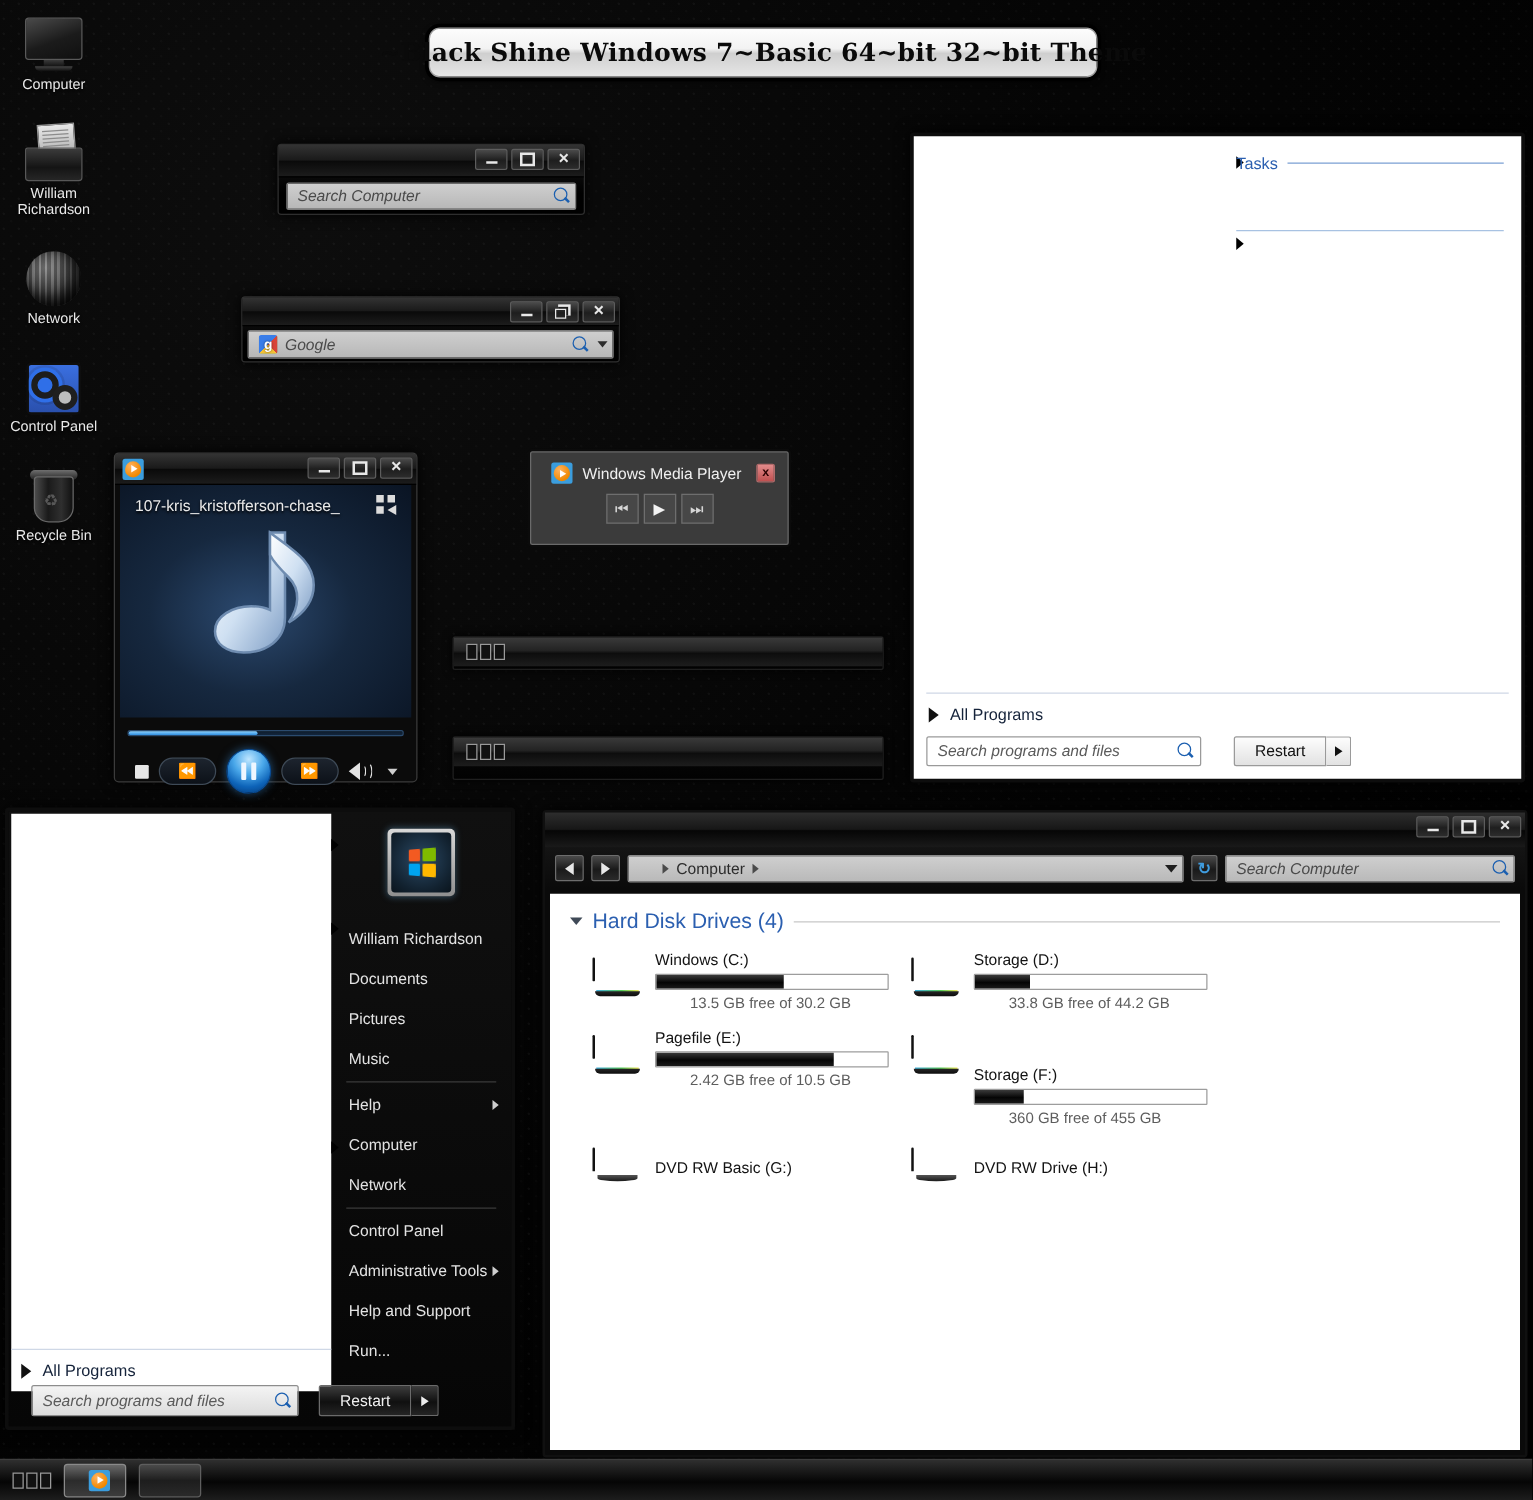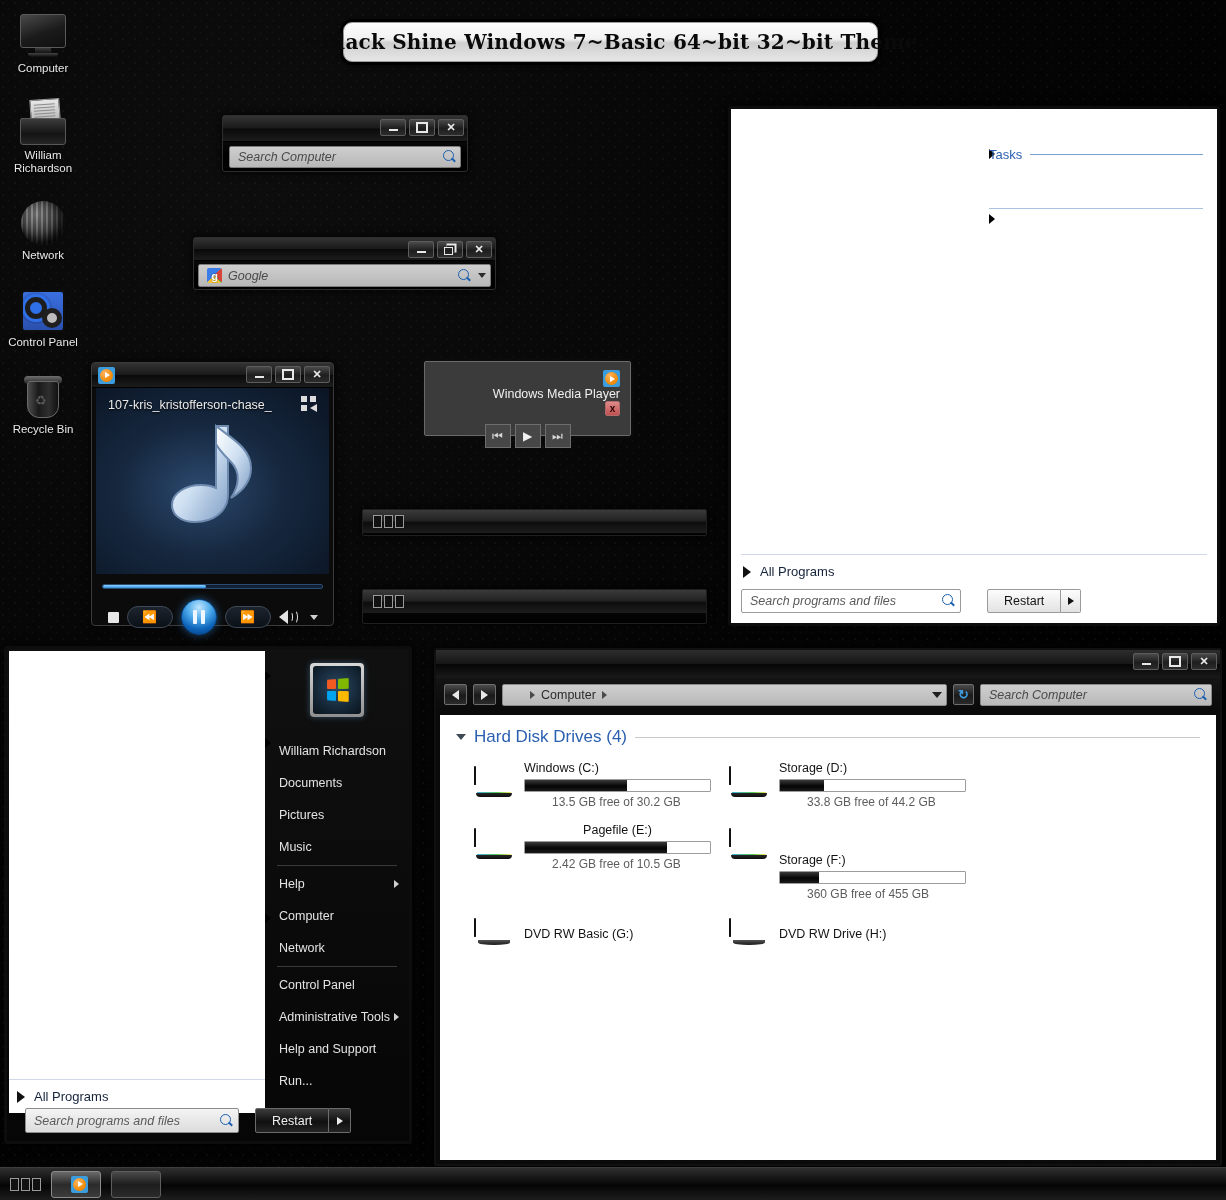--- a/index.html
+++ b/index.html
@@ -288,21 +288,21 @@
     border-top:5px solid #cfcfcf; margin-left:5px;
   }
 
   
   #wmp-thumb {
     position: absolute; left: 424px; top: 361px; width: 207px; height: 75px;
     background: #3b3b3b; border: 1px solid #6a6a6a; border-radius: 2px;
     box-shadow: 0 0 0 2px #0b0b0b;
     padding: 8px 10px;
   }
-  #wmp-thumb .row1 { display: flex; align-items: flex-end; flex-direction: column; }
+  #wmp-thumb .row1 { display: flex; align-items: center; }
   #wmp-thumb .ttl { color:#f0f0f0; font-size: 12.5px; margin-left: 8px; }
   .thumb-close {
     margin-left:auto; width:15px;height:15px;border:1px solid #b06a6a;border-radius:2px;
     background: linear-gradient(#e08a8a,#c05050);
     color:#2a0000; font-size:10px; font-weight:bold;
     display:flex;align-items:center;justify-content:center;
   }
   #wmp-thumb .row2 { display:flex; justify-content:center; gap:4px; margin-top: 8px; }
   .mini-btn {
     width: 26px; height: 24px; border: 1px solid #6e6e6e;
@@ -329,21 +329,21 @@
   }
   #bar-1 { left: 362px; top: 509px; height: 27px; }
   #bar-2 { left: 362px; top: 589px; height: 35px; }
 
   
   #start-white {
     position: absolute; left: 728px; top: 106px; width: 492px; height: 520px;
     background: #fff; border: 3px solid #0d0d0d; border-radius: 3px;
     box-shadow: 0 0 12px rgba(0,0,0,.95);
   }
-  .sm-cols { display: flex; height: 100%; margin-top: 24px; }
+  .sm-cols { display: flex; height: 100%; }
   .sm-left { flex: 1; border-right: 0; position: relative; }
   .sm-right { width: 228px; padding: 14px 14px 0 0; position: relative; }
   .sm-tasks {
     display: flex; align-items: center; color: #2b5fb0; font-size: 13px;
   }
   .sm-tasks .rule {
     flex: 1; height: 1px; background: #7ba0d4; margin-left: 8px;
   }
   .sm-rule2 { height: 1px; background: #a8c2e2; margin-top: 46px; }
   .marker {
@@ -922,21 +922,21 @@
                 <span class="dname" style="display: block;">Storage (D:)</span>
                 <span class="dbar" style="display: block;">
                   <span class="used" style="width: 24%;"></span>
                 </span>
                 <span class="dfree" style="display: block;">33.8 GB free of 44.2 GB</span>
               </span>
             </div>
             <div class="drive">
               <span class="hdd"><span class="top"></span><span class="led"></span><span class="base2"></span></span>
               <span class="dinfo">
-                <span class="dname" style="display: block; text-align: center;">Pagefile (E:)</span>
+                <span class="dname" style="display: block;">Pagefile (E:)</span>
                 <span class="dbar" style="display: block;">
                   <span class="used" style="width: 77%;"></span>
                 </span>
                 <span class="dfree" style="display: block;">2.42 GB free of 10.5 GB</span>
               </span>
             </div>
             <div class="drive">
               <span class="hdd"><span class="top"></span><span class="led"></span><span class="base2"></span></span>
               <span class="dinfo">
                 <span class="dname" style="display: block; margin-top: 30px;">Storage (F:)</span>

